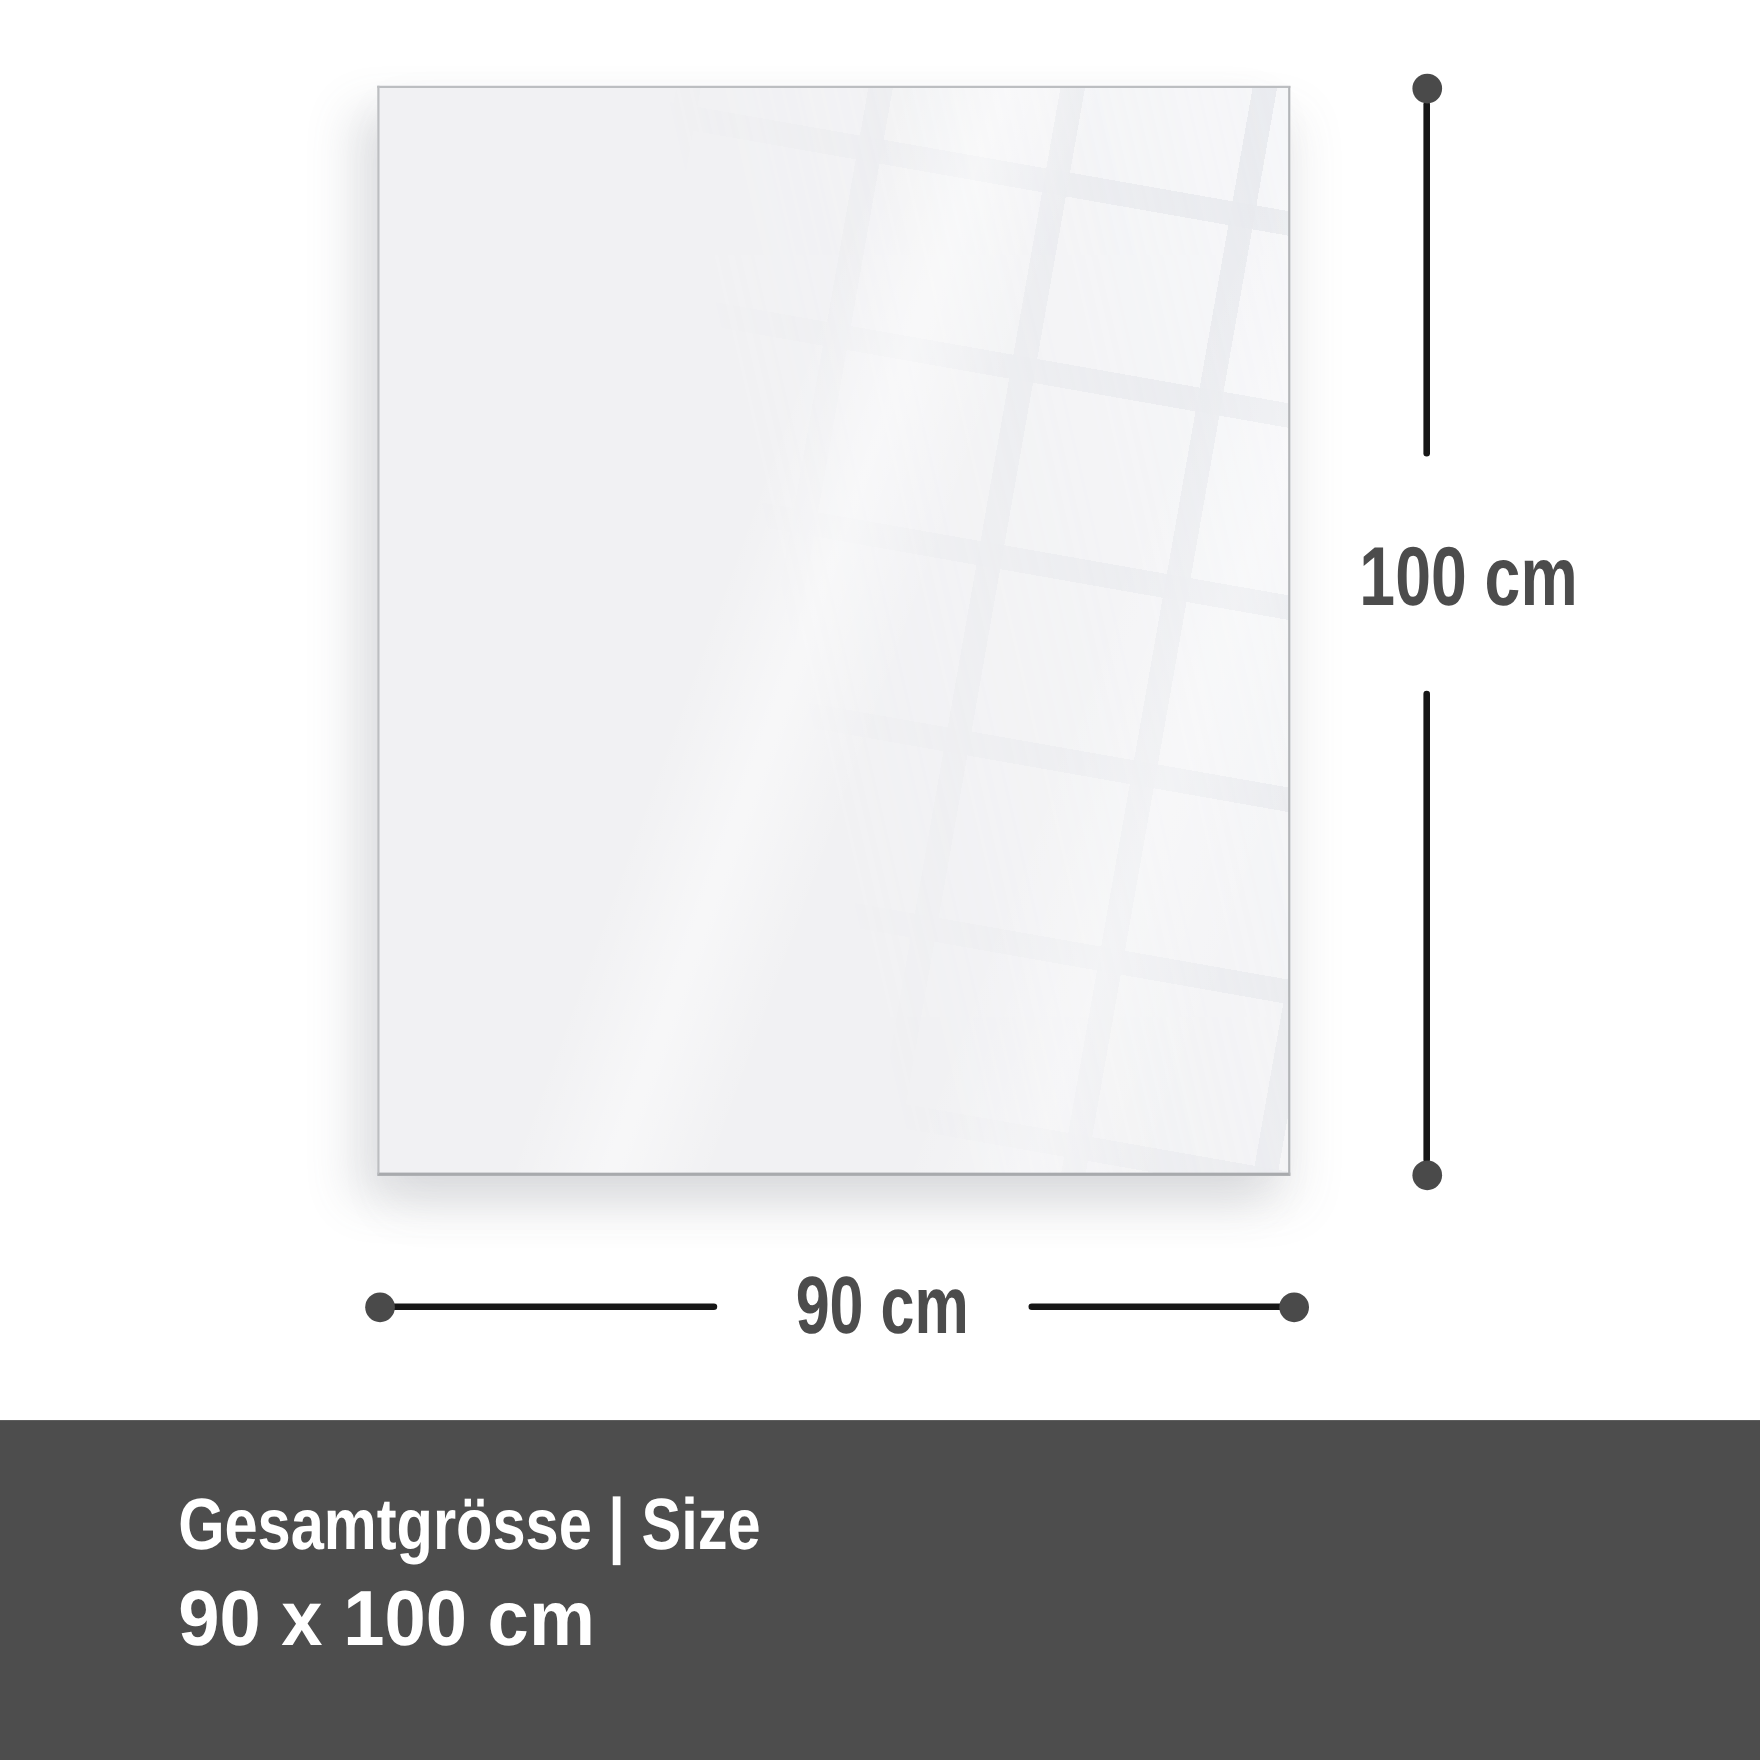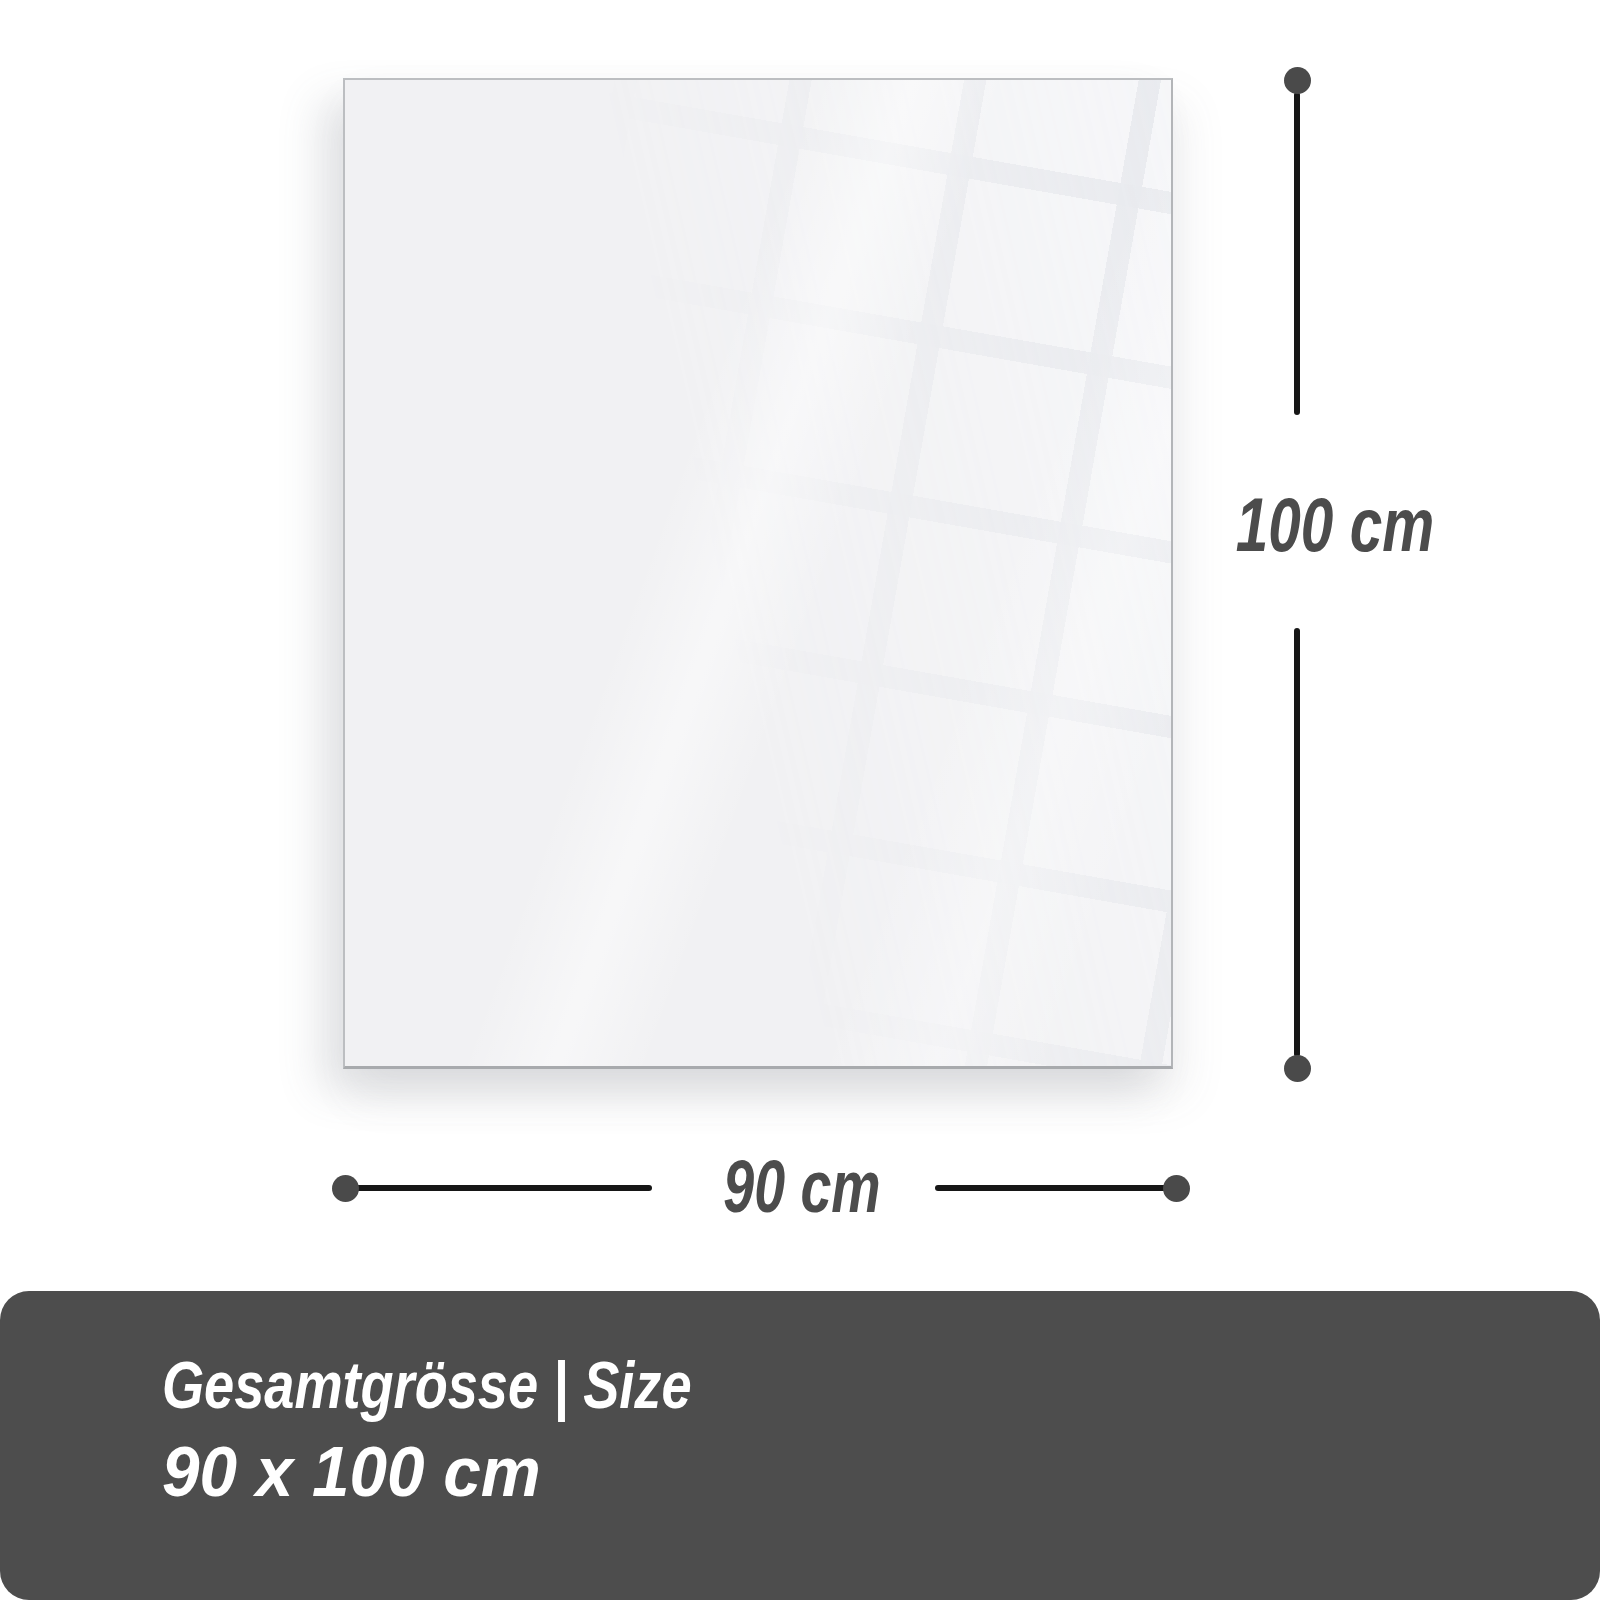--- a/index.html
+++ b/index.html
@@ -8,21 +8,20 @@
     width: 1600px;
     height: 1600px;
     background: #ffffff;
     font-family: "Liberation Sans", sans-serif;
     overflow: hidden;
   }
   .stage {
     position: relative;
     width: 1600px;
     height: 1600px;
-    font-style: italic;
   }
 
   
   .panel {
     position: absolute;
     left: 343px;
     top: 78px;
     width: 830px;
     height: 991px;
     box-sizing: border-box;
@@ -111,21 +110,20 @@
   }
 
   
   .banner {
     position: absolute;
     left: 0;
     top: 1291px;
     width: 1600px;
     height: 309px;
     background: #4d4d4d;
-    border-radius: 29px;
   }
   .banner-title {
     position: absolute;
     left: 162px;
     top: 58px;
     font-size: 66px;
     font-weight: 700;
     line-height: 1.1;
     color: #ffffff;
     white-space: nowrap;

